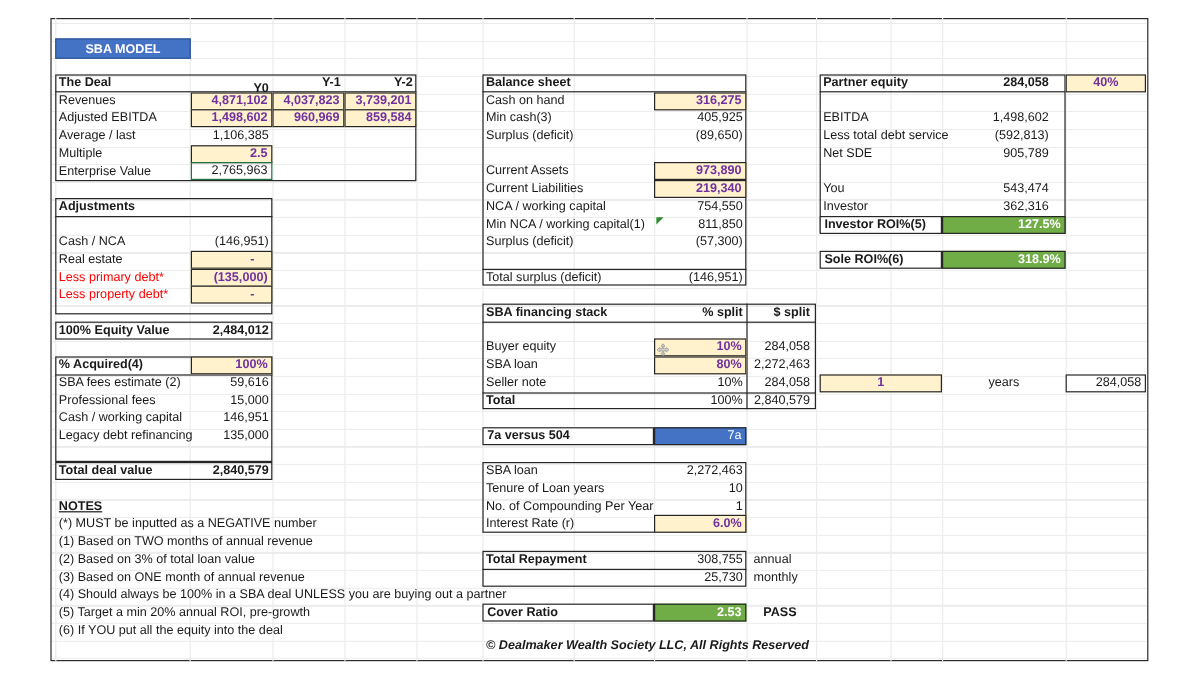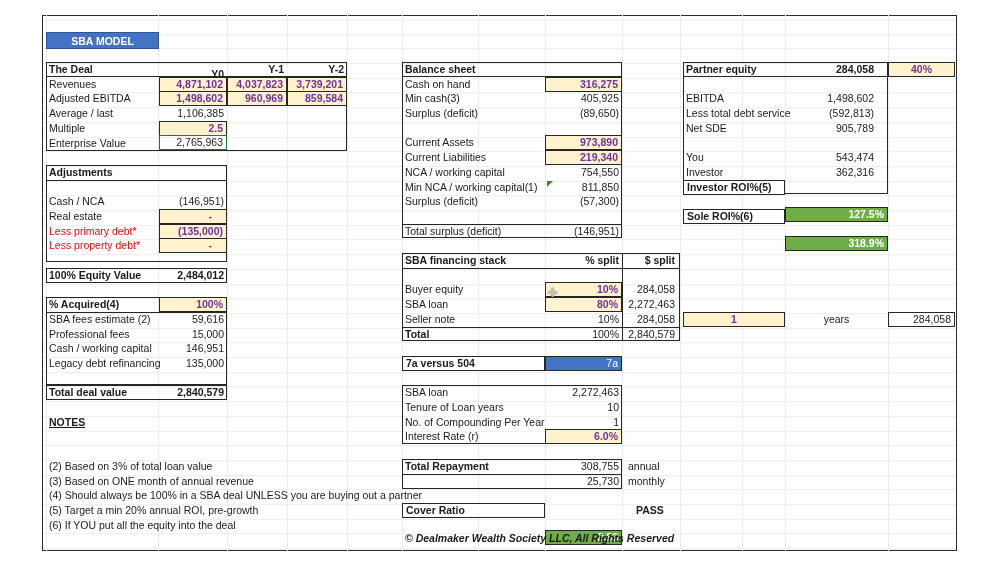--- a/index.html
+++ b/index.html
@@ -12,21 +12,21 @@
   .gl{position:absolute;top:15px;height:536px;width:1px;background:#ececec;}
   .cl{position:absolute;height:15px;display:flex;align-items:center;white-space:nowrap;
       font-size:10.5px;line-height:15px;box-sizing:border-box;padding:0 3px;}
   .r{justify-content:flex-end;text-align:right;}
   .c{justify-content:center;text-align:center;}
   .b{font-weight:bold;}
   .u{text-decoration:underline;}
   .it{font-style:italic;}
   .red{color:#ff0000;}
   .inp{background:#fff2cc;border:1px solid #262626;color:#7030a0;font-weight:bold;}
-  .grn{background:#70ad47;border:1px solid #262626;color:#fff;font-weight:bold;margin-top:27px;}
+  .grn{background:#70ad47;border:1px solid #262626;color:#fff;font-weight:bold;}
   .blu{background:#4472c4;border:1px solid #262626;color:#fff;font-weight:normal;}
   .lbx{background:#fff;border:1px solid #262626;}
   .sel{border:1.6px solid #217346;}
   .box{position:absolute;border:1.2px solid #262626;box-sizing:border-box;}
   .hl{position:absolute;height:1px;background:#262626;}
   .vl{position:absolute;width:1px;background:#262626;}
   .banner{position:absolute;left:46px;top:32px;width:113px;height:17px;background:#4472c4;
           border:1px solid #2f5597;color:#fff;font-weight:bold;font-size:10.5px;
           display:flex;align-items:center;justify-content:center;box-sizing:border-box;}
   .logo{position:absolute;left:412px;top:22px;width:190px;display:flex;flex-direction:column;align-items:center;}
@@ -111,20 +111,22 @@
   <div class="cl" style="left:46px;top:341px;width:113px">Cash / working capital</div>
   <div class="cl r" style="left:159px;top:341px;width:68px">146,951</div>
   <div class="cl" style="left:46px;top:356px;width:113px">Legacy debt refinancing</div>
   <div class="cl r" style="left:159px;top:356px;width:68px">135,000</div>
 
   <div class="box" style="left:46px;top:385px;width:181px;height:15px"></div>
   <div class="cl b" style="left:46px;top:385px;width:113px">Total deal value</div>
   <div class="cl b r" style="left:159px;top:385px;width:68px">2,840,579</div>
 
   <div class="cl b u" style="left:46px;top:415px;width:200px">NOTES</div>
+  <div class="cl" style="left:46px;top:429px;width:400px">(*) MUST be inputted as a NEGATIVE number</div>
+  <div class="cl" style="left:46px;top:444px;width:400px">(1) Based on TWO months of annual revenue</div>
   <div class="cl" style="left:46px;top:459px;width:400px">(2) Based on 3% of total loan value</div>
   <div class="cl" style="left:46px;top:474px;width:400px">(3) Based on ONE month of annual revenue</div>
   <div class="cl" style="left:46px;top:488px;width:420px">(4) Should always be 100% in a SBA deal UNLESS you are buying out a partner</div>
   <div class="cl" style="left:46px;top:503px;width:400px">(5) Target a min 20% annual ROI, pre-growth</div>
   <div class="cl" style="left:46px;top:518px;width:400px">(6) If YOU put all the equity into the deal</div>
 
   <div class="box" style="left:402px;top:62px;width:220px;height:176px"></div>
   <div class="hl" style="left:402px;top:76px;width:220px"></div>
   <div class="hl" style="left:402px;top:224px;width:220px"></div>
   <div class="cl b" style="left:402px;top:62px;width:143px">Balance sheet</div>

